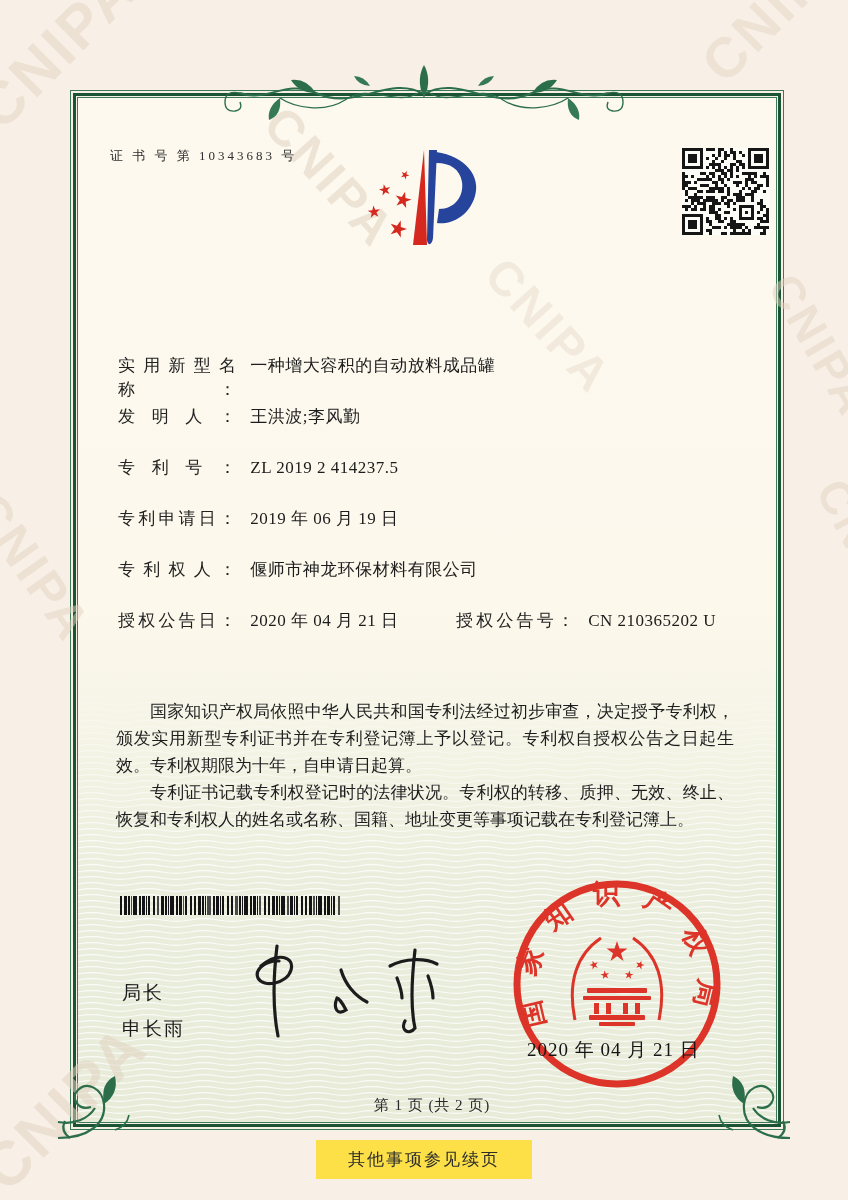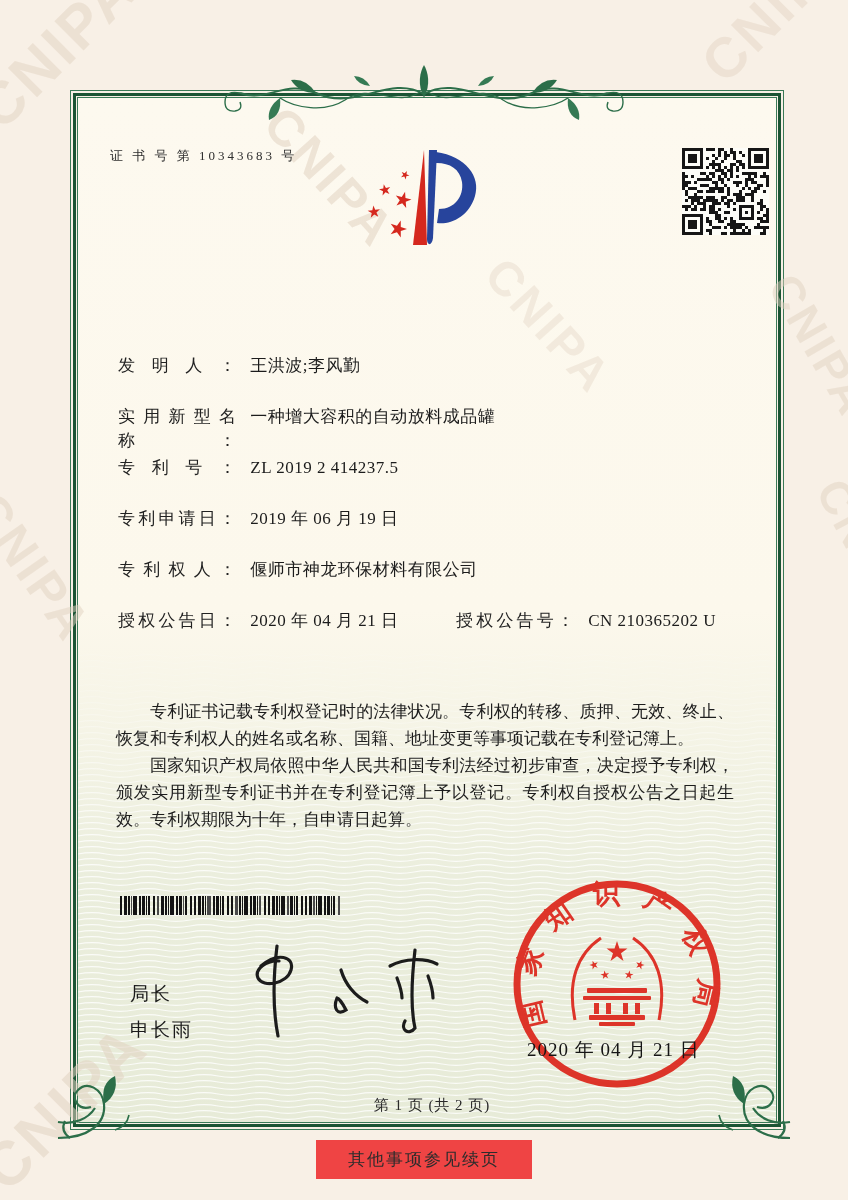--- a/index.html
+++ b/index.html
@@ -32,28 +32,28 @@
   .flabel{display:inline-block; width:118px; text-align:justify; text-align-last:justify; vertical-align:top; color:#222;}
   .fvalue{margin-left:10px; color:#1c1c1c; letter-spacing:0.5px;}
   .pair2{position:absolute; left:338px; top:0;}
   
   .body-text{position:absolute; left:116px; top:698px; width:618px; z-index:5;
              font-size:17px; line-height:27px; text-align:justify; color:#1d1d1d;}
   .body-text p{margin:0; text-indent:2em;}
   
   .barcode{position:absolute; left:120px; top:896px; z-index:5;}
   .signature{position:absolute; left:225px; top:936px; z-index:6;}
-  .official{position:absolute; left:130px; top:976px; z-index:6;
-            font-family:Liberation Serif, serif; font-size:19px; color:#1a1a1a;}
+  .official{position:absolute; left:122px; top:976px; z-index:6;
+            font-family:Liberation Mono, monospace; font-size:19px; color:#1a1a1a;}
   .official div{height:36px; line-height:36px; letter-spacing:2px;}
   .seal{position:absolute; left:505px; top:872px; z-index:5;}
   .seal-date{position:absolute; left:527px; top:1037px; z-index:6; font-size:19px; color:#151515; letter-spacing:1px;}
   .page-no{position:absolute; left:8px; top:1096px; width:100%; text-align:center; z-index:5; font-size:15px; color:#2a2a2a; letter-spacing:1px;}
   .footer-note{position:absolute; left:0; top:1140px; width:100%; text-align:center; z-index:5;}
-  .footer-note span{display:inline-block; background:#ef4444; padding:8px 32px; font-size:17px; color:#2c2c2c; letter-spacing:2px;}
+  .footer-note span{display:inline-block; background:#fde047; padding:8px 32px; font-size:17px; color:#2c2c2c; letter-spacing:2px;}
 </style>
 </head>
 <body>
 
 <div class="page">
 
   <div class="wm-layer" id="wm-layer">
       <div class="wm" style="left: -42px; top: 14px; font-size: 60px; opacity: 0.5; transform: rotate(-45deg);">CNIPA</div>
       <div class="wm" style="left: 684px; top: -26px; font-size: 56px; opacity: 0.45; transform: rotate(-45deg);">CNIPA</div>
       <div class="wm" style="left: 246px; top: 148px; font-size: 50px; opacity: 0.55; transform: rotate(48deg);">CNIPA</div>
@@ -496,26 +496,26 @@
       <rect x="28" y="21" width="1" height="1" fill="#161616"></rect>
       <rect x="28" y="22" width="1" height="1" fill="#161616"></rect>
       <rect x="28" y="23" width="1" height="1" fill="#161616"></rect>
       <rect x="28" y="24" width="1" height="1" fill="#161616"></rect>
       <rect x="28" y="26" width="1" height="1" fill="#161616"></rect>
     </svg>
 
 
   <div class="fields">
     <div class="frow">
+      <span class="flabel">实用新型名称：</span>
+      <span class="fvalue">一种增大容积的自动放料成品罐</span>
+    </div>
+    <div class="frow">
       <span class="flabel">发明人：</span>
       <span class="fvalue">王洪波;李风勤</span>
-    </div>
-    <div class="frow">
-      <span class="flabel">实用新型名称：</span>
-      <span class="fvalue">一种增大容积的自动放料成品罐</span>
     </div>
     <div class="frow">
       <span class="flabel">专利号：</span>
       <span class="fvalue">ZL 2019 2 414237.5</span>
     </div>
     <div class="frow">
       <span class="flabel">专利申请日：</span>
       <span class="fvalue">2019 年 06 月 19 日</span>
     </div>
     <div class="frow">
@@ -526,22 +526,22 @@
       <span class="flabel">授权公告日：</span>
       <span class="fvalue">2020 年 04 月 21 日</span>
       <span class="pair2">
         <span class="flabel">授权公告号：</span>
         <span class="fvalue">CN 210365202 U</span>
       </span>
     </div>
   </div>
 
   <div class="body-text">
+    <p>国家知识产权局依照中华人民共和国专利法经过初步审查，决定授予专利权，颁发实用新型专利证书并在专利登记簿上予以登记。专利权自授权公告之日起生效。专利权期限为十年，自申请日起算。</p>
     <p>专利证书记载专利权登记时的法律状况。专利权的转移、质押、无效、终止、恢复和专利权人的姓名或名称、国籍、地址变更等事项记载在专利登记簿上。</p>
-    <p>国家知识产权局依照中华人民共和国专利法经过初步审查，决定授予专利权，颁发实用新型专利证书并在专利登记簿上予以登记。专利权自授权公告之日起生效。专利权期限为十年，自申请日起算。</p>
   </div>
 
   <svg class="barcode" id="barcode" width="224" height="19">
       <rect x="0" y="0" width="2" height="19" fill="#141414"></rect>
       <rect x="4" y="0" width="3" height="19" fill="#141414"></rect>
       <rect x="8" y="0" width="2" height="19" fill="#141414"></rect>
       <rect x="11" y="0" width="1" height="19" fill="#4a4a4a"></rect>
       <rect x="13" y="0" width="4" height="19" fill="#141414"></rect>
       <rect x="19" y="0" width="2" height="19" fill="#141414"></rect>
       <rect x="22" y="0" width="3" height="19" fill="#141414"></rect>

